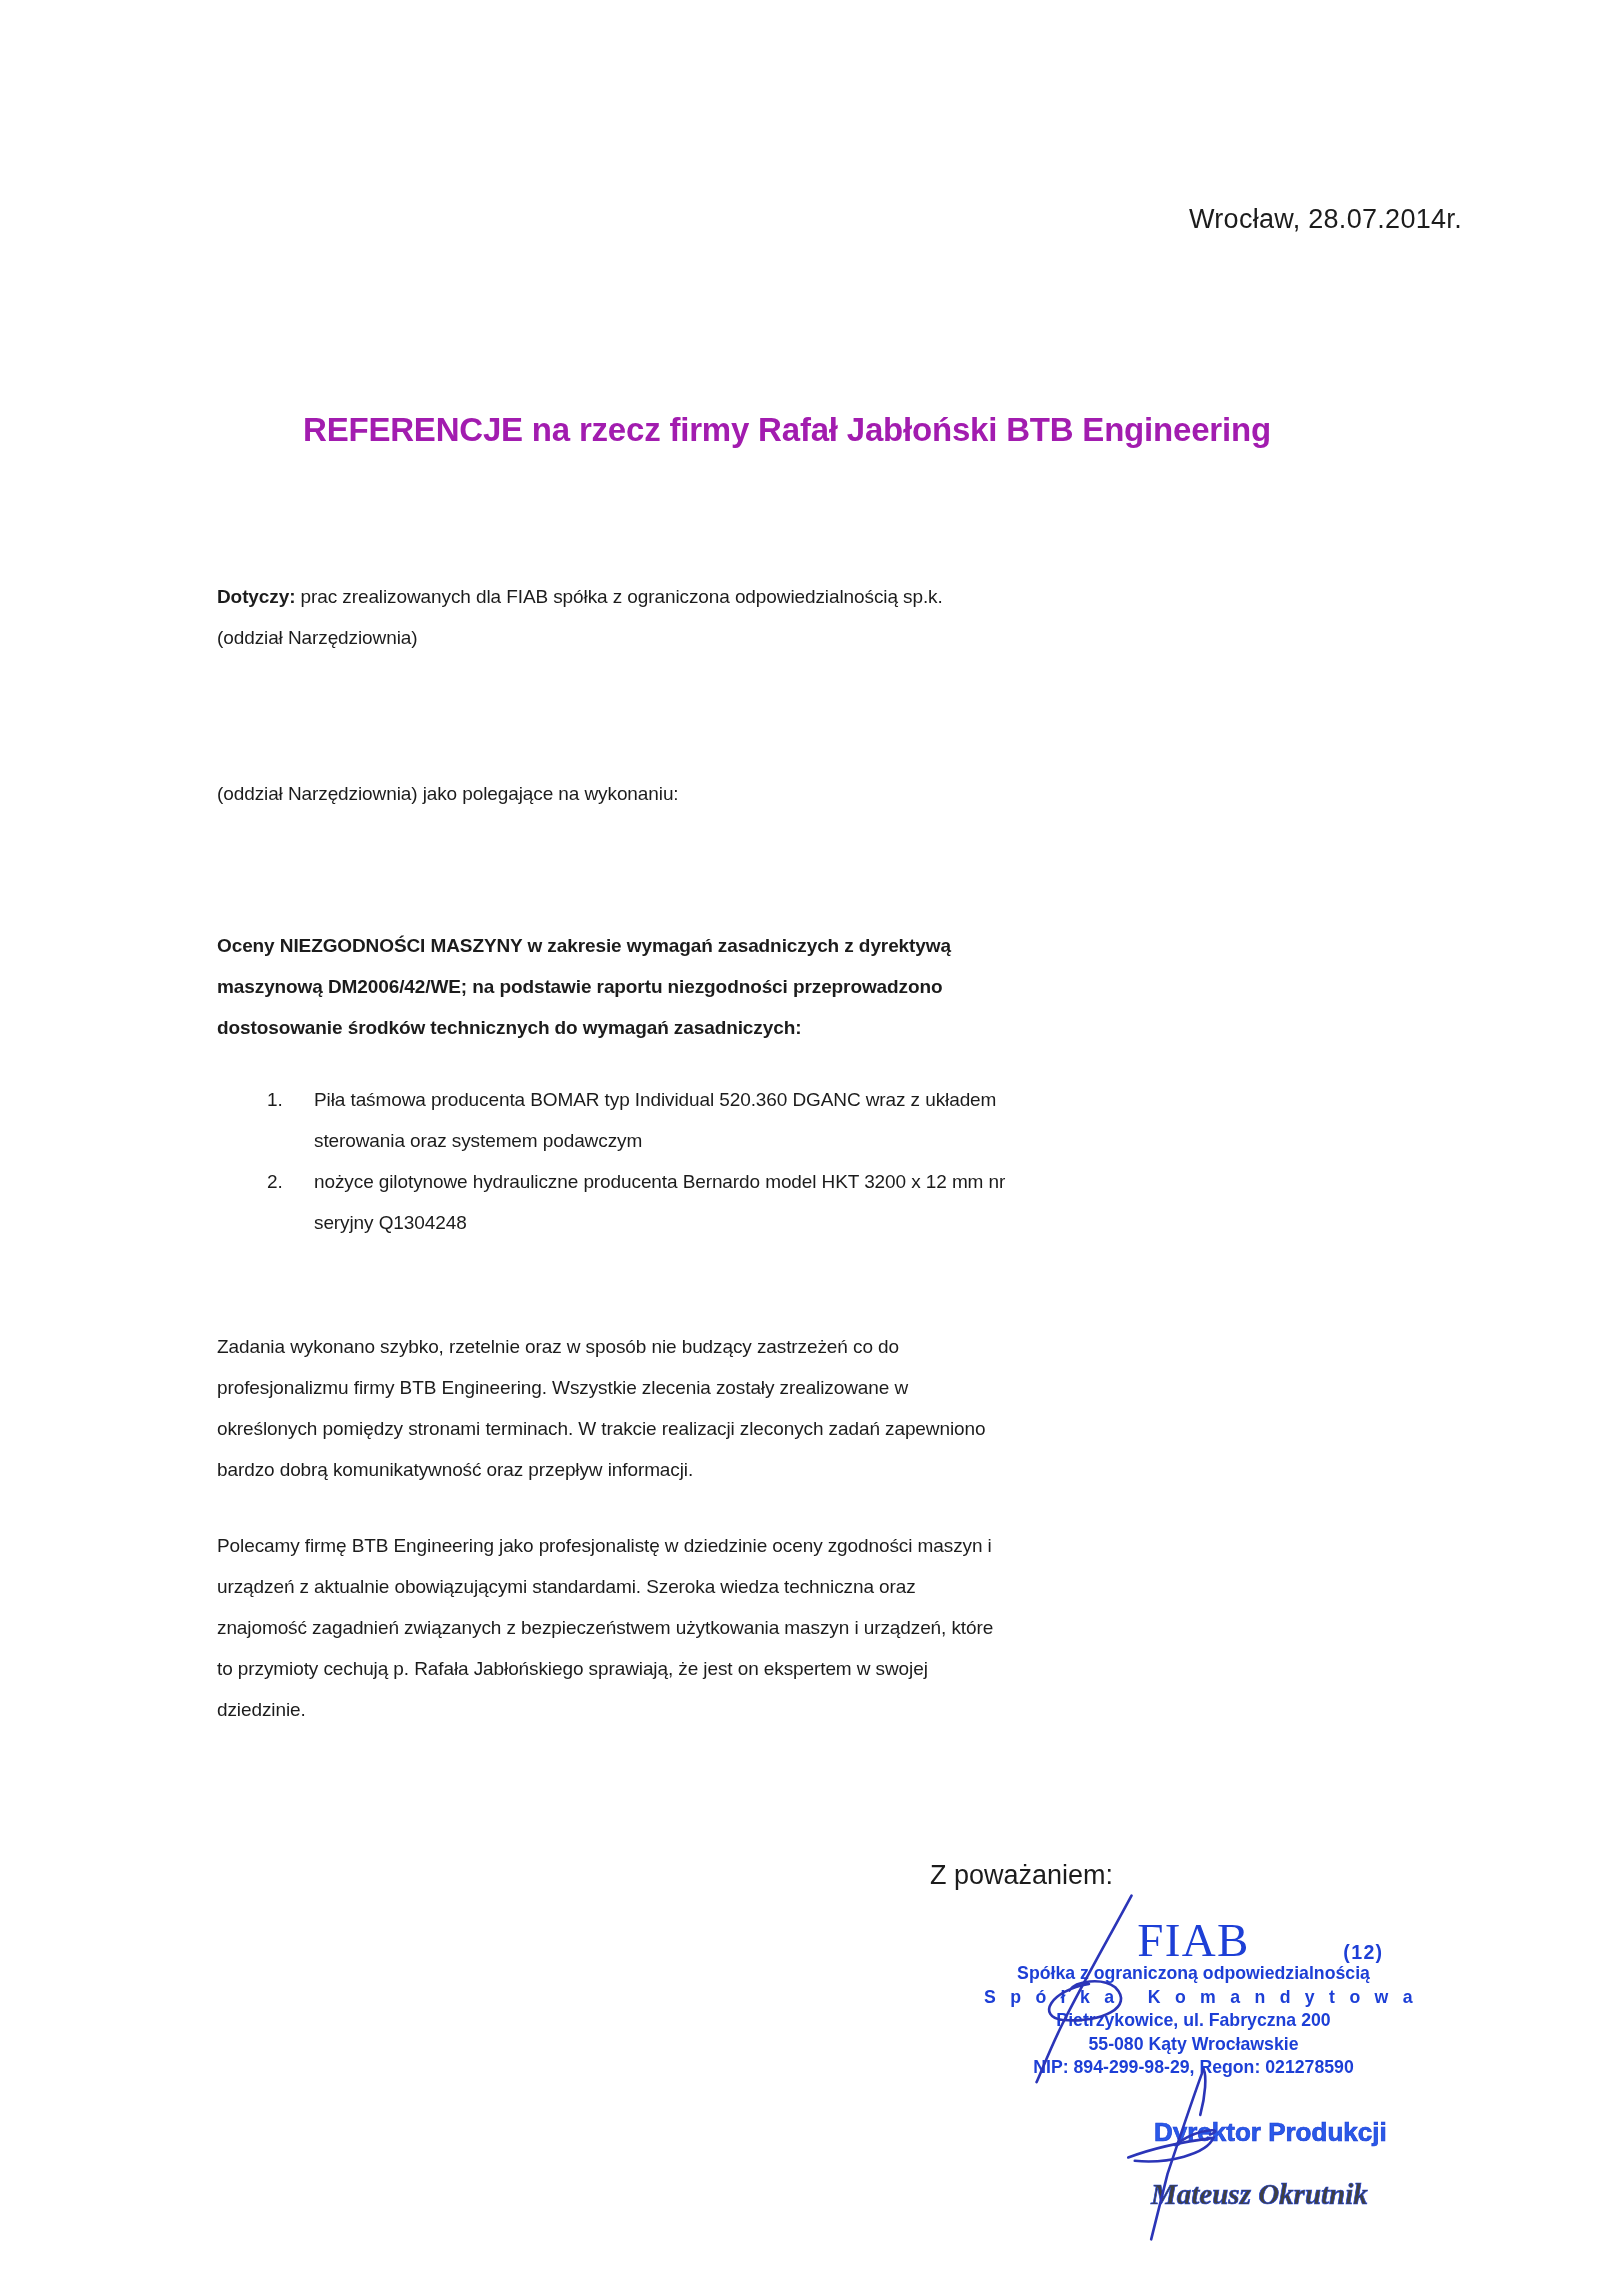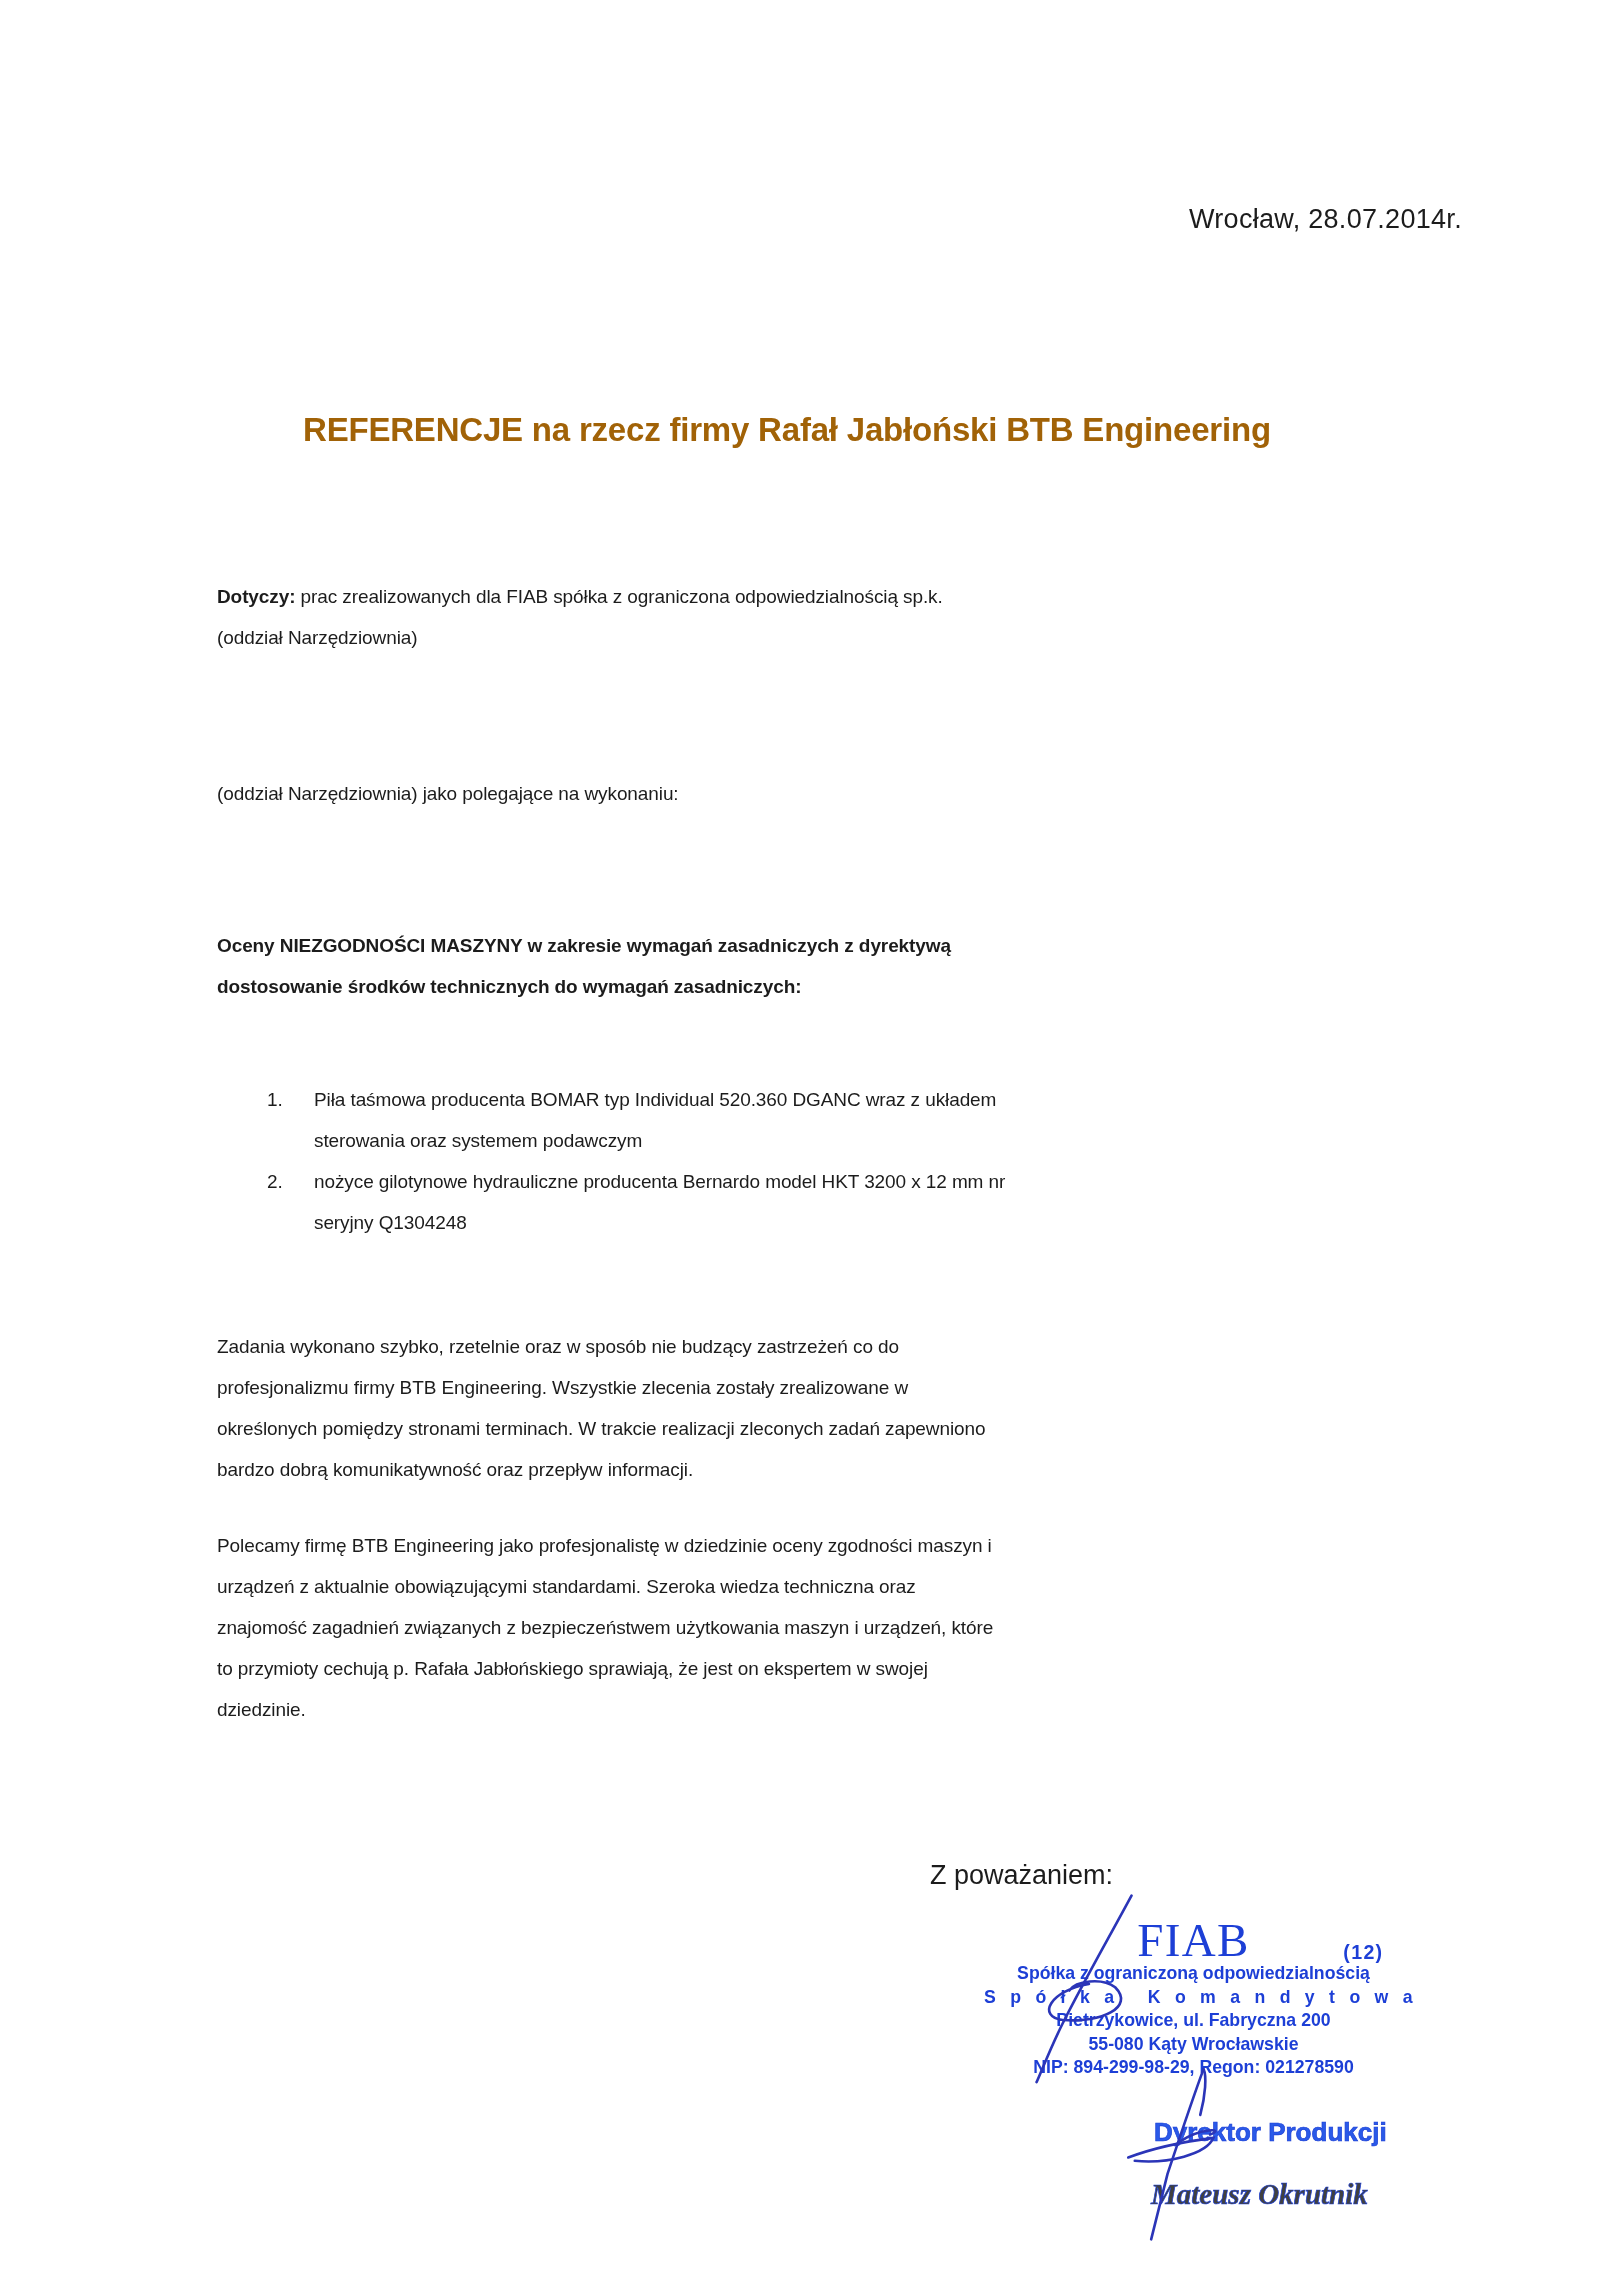--- a/index.html
+++ b/index.html
@@ -27,21 +27,21 @@
 
     .date {
       left: 1161px; top: 204px;
       font-size: 27px;
       letter-spacing: 0.3px;
     }
     .title {
       left: 275px; top: 411px;
       font-size: 33px;
       font-weight: bold;
-      color: #a16207;
+      color: #a21caf;
       letter-spacing: -0.2px;
     }
     .line {
       font-size: 19px;
       line-height: 41px;
       letter-spacing: -0.1px;
     }
     .bold { font-weight: bold; }
 
     .subject { left: 189px; top: 576px; }
@@ -130,20 +130,21 @@
     <div><span class="bold">Dotyczy:</span><span> prac zrealizowanych dla FIAB spółka z ograniczona odpowiedzialnością sp.k.</span></div>
     <div>(oddział Narzędziownia)</div>
   </div>
 
   <div class="abs line intro">
     <div>(oddział Narzędziownia) jako polegające na wykonaniu:</div>
   </div>
 
   <div class="abs line scope bold">
     <div><span>Oceny </span><span>NIEZGODNOŚCI MASZYNY</span><span> w zakresie wymagań zasadniczych z dyrektywą</span></div>
+    <div>maszynową DM2006/42/WE; na podstawie raportu niezgodności przeprowadzono</div>
     <div>dostosowanie środków technicznych do wymagań zasadniczych:</div>
   </div>
 
   <div class="abs line items">
     <div>
       <div><span class="num">1.</span><span>Piła taśmowa producenta BOMAR typ Individual 520.360 DGANC wraz z układem</span></div>
       <div class="indent">sterowania oraz  systemem podawczym</div>
     </div>
     <div>
       <div><span class="num">2.</span><span>nożyce gilotynowe hydrauliczne producenta Bernardo model HKT 3200 x 12 mm nr</span></div>

